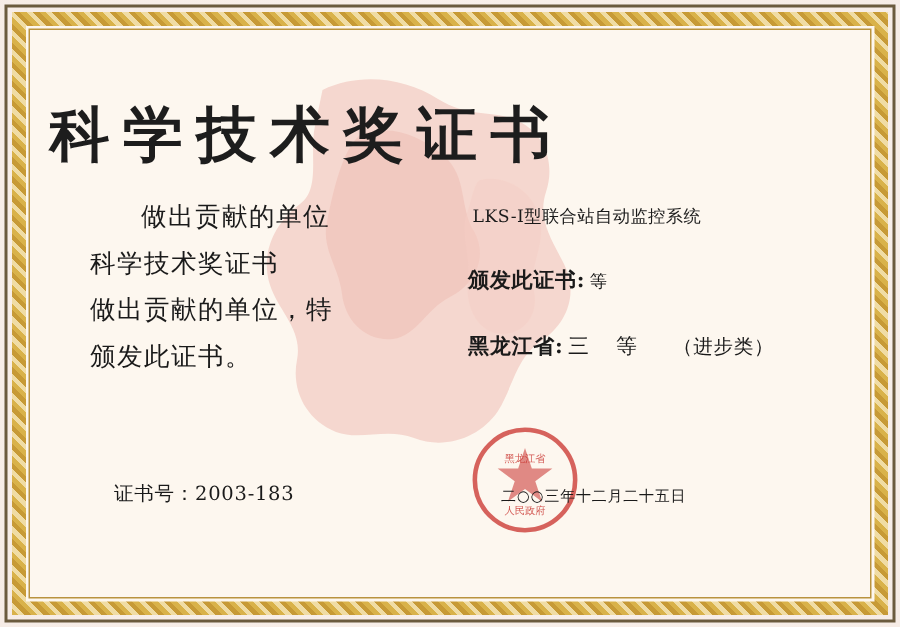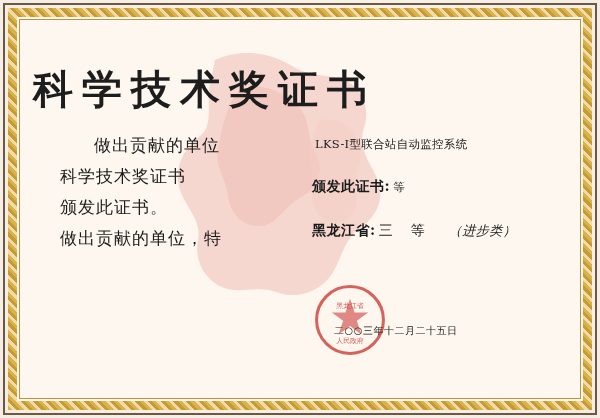--- a/index.html
+++ b/index.html
@@ -140,21 +140,20 @@
   }
   .grade-row .field-value {
     font-size: 14px;
     letter-spacing: 2px;
     text-align: center;
   }
   .grade-row .suffix {
     font-size: 13px;
     margin-left: 22px;
     letter-spacing: 0.5px;
-    font-style: italic;
   }
 
   .date {
     position: absolute;
     left: 310px;
     top: 300px;
     font-size: 10px;
     font-family: "DejaVu Serif", serif;
     color: #1a1a1a;
     letter-spacing: 0.5px;
@@ -203,24 +202,27 @@
     </svg>
   </div>
 
   <div class="content">
 
     <div class="title">科学技术奖证书</div>
 
     <div class="left-block">
       <div class="p">做出贡献的单位</div>
       <div>科学技术奖证书</div>
+      <div>做出贡献的单位，特</div>
       <div>颁发此证书。</div>
-      <div>做出贡献的单位，特</div>
-    </div>
-
+    </div>
+
+    <div class="cert-no">
+      <span>证书号：</span><span>2003-183</span>
+    </div>
 
     <div class="right-block">
 
       <div class="field">
         <span class="field-value">LKS-I型联合站自动监控系统</span>
       </div>
 
       <div class="field">
         <span class="field-label">颁发此证书:</span>
         <span class="field-value">

